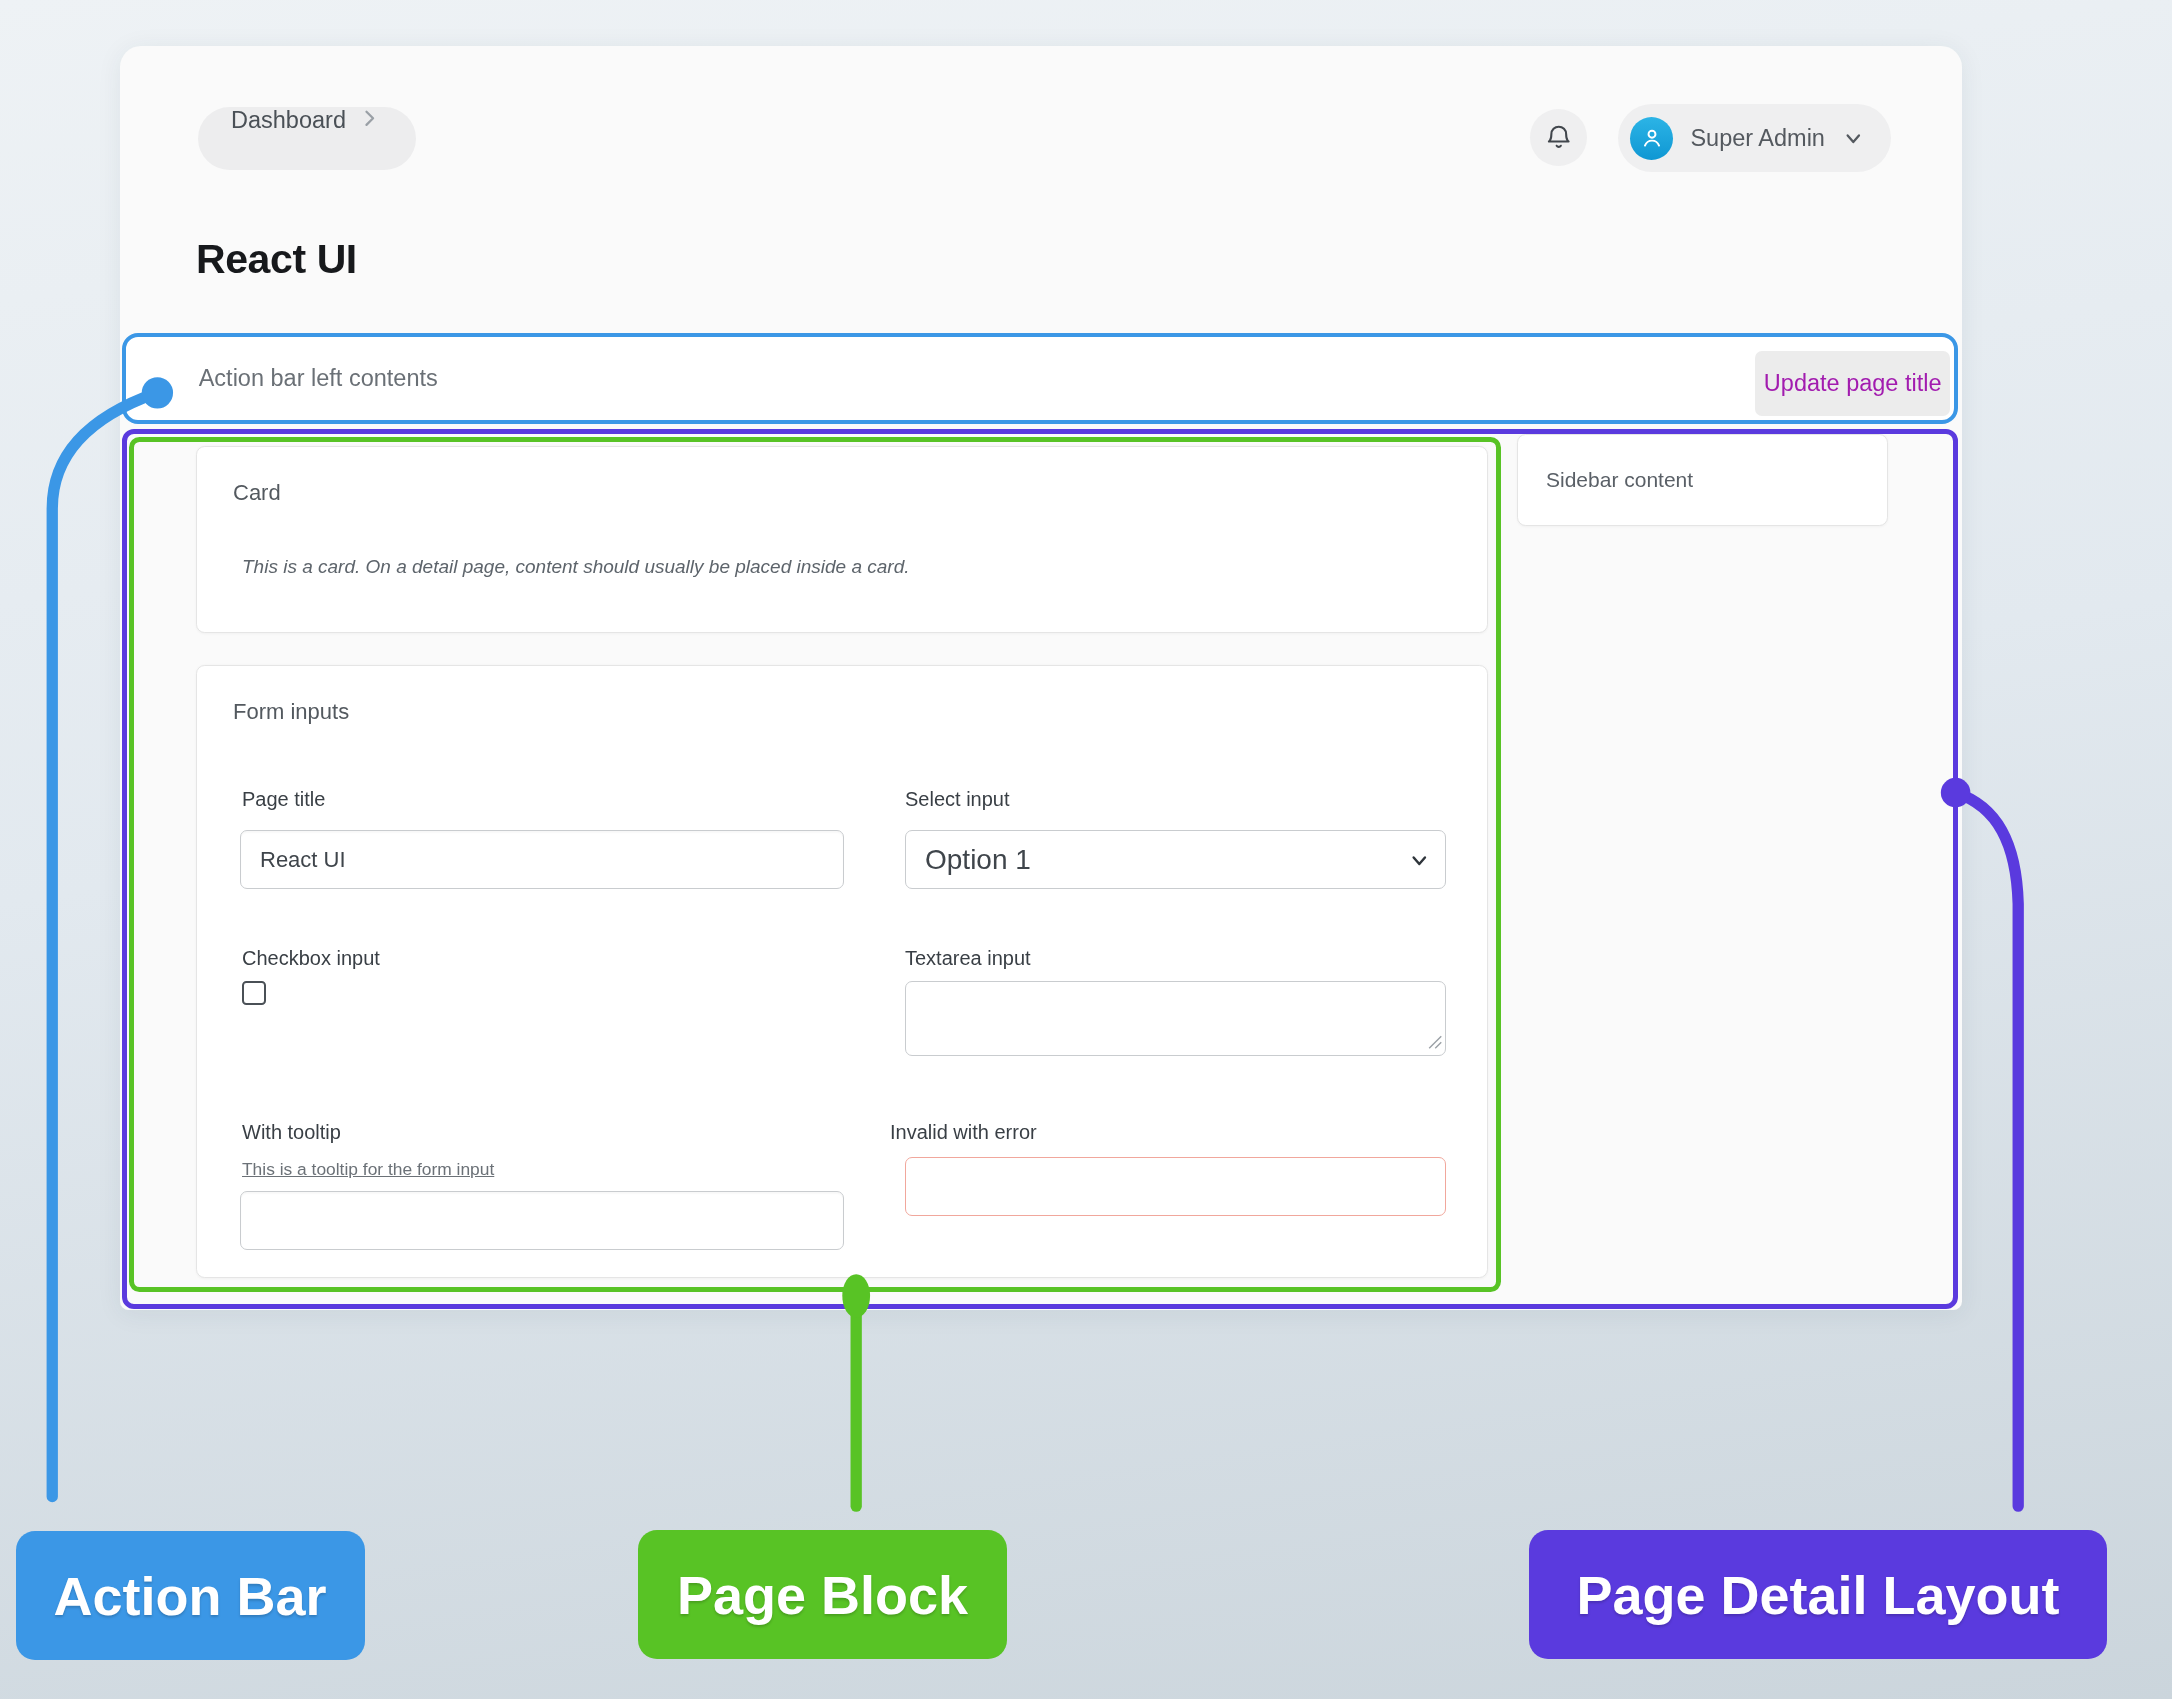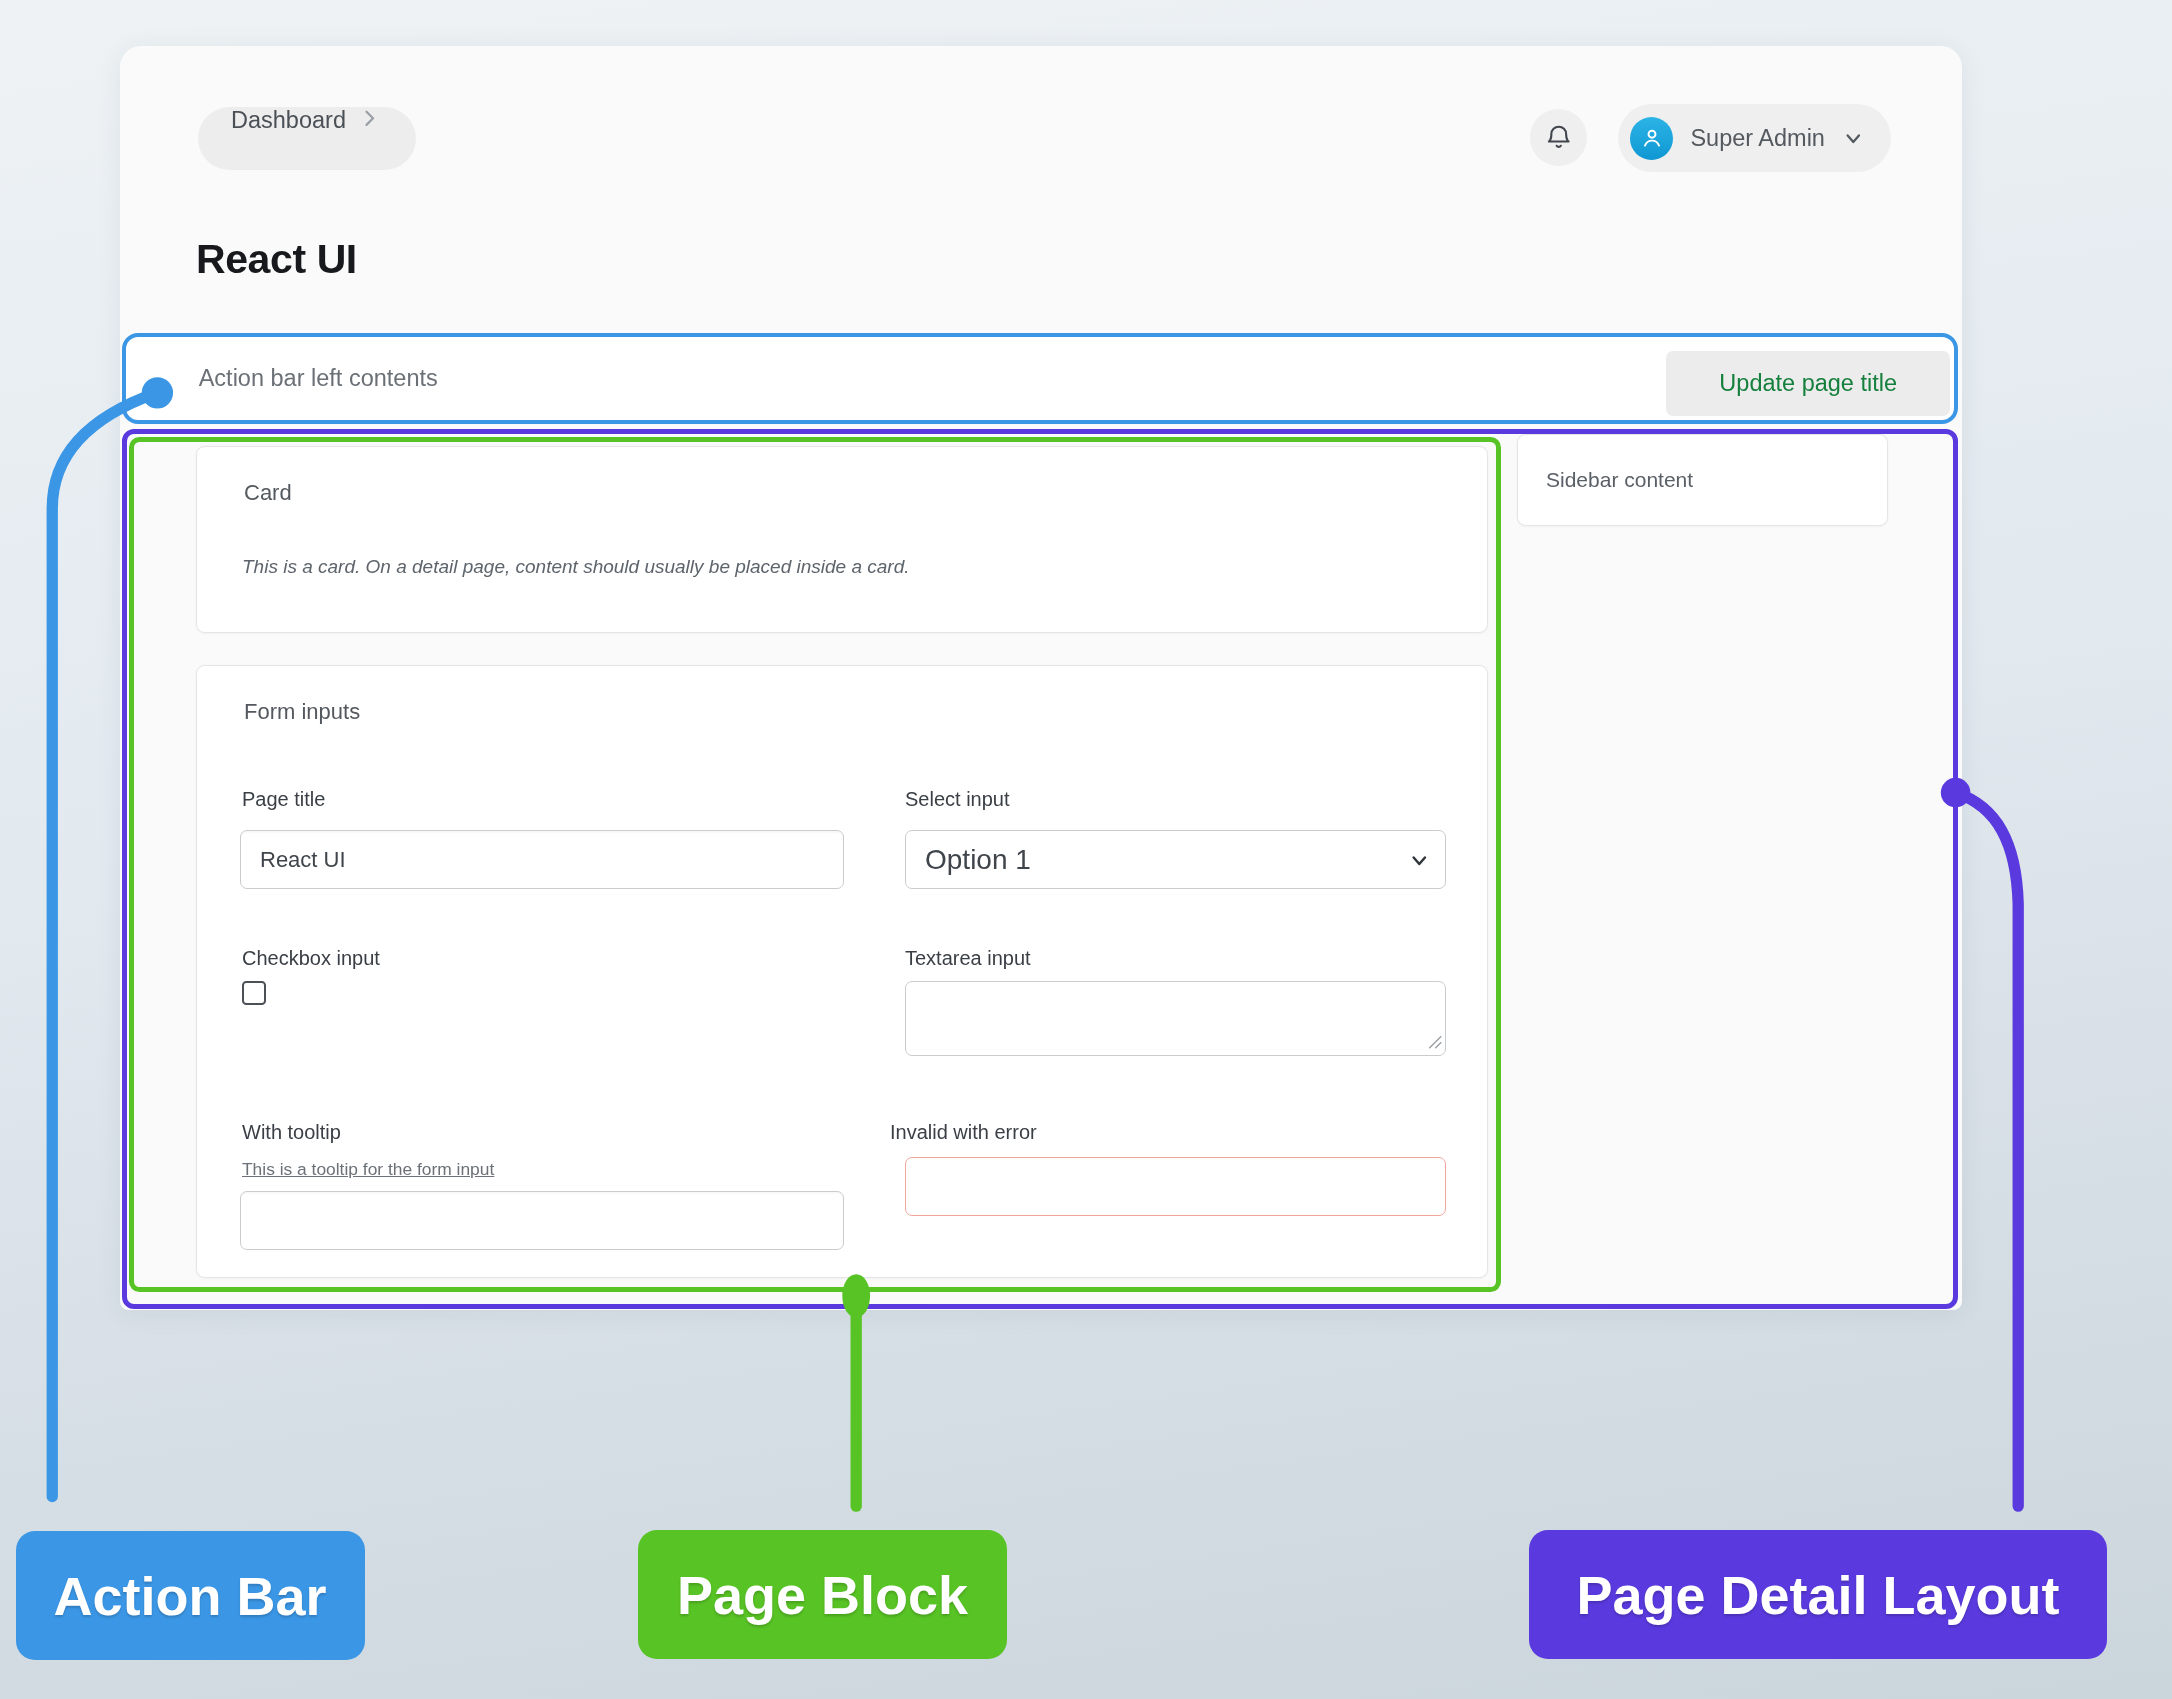--- a/index.html
+++ b/index.html
@@ -61,35 +61,35 @@
   .action-bar {
     left: 1.7px; top: 287px; width: 1836px; height: 91px;
     background: #ffffff;
     border: 4.3px solid #3b97e6; border-radius: 16px;
     display: flex; align-items: center;
     z-index: 2;
   }
   .action-bar .ab-text { margin-left: 73px; font-size: 23.5px; color: #6a7076; }
   .ab-button {
     position: absolute; right: 3.5px; top: 14px;
-    width: 284px; height: 65px;
+    width: 195px; height: 65px;
     background: #ececec; border: none; border-radius: 7px;
-    font-family: inherit; font-size: 23.5px; color: #15803d;
+    font-family: inherit; font-size: 23.5px; color: #a21caf;
     cursor: pointer;
   }
 
   
   .card {
     background: #ffffff;
     border: 1.7px solid #e5e5e5; border-radius: 8.7px;
     box-shadow: 0 0.9px 2.6px rgba(0,0,0,.04);
     z-index: 2;
   }
   .card1 { left: 76px; top: 400px; width: 1292px; height: 187px; }
-  .card-title { position: absolute; left: 47px; top: 33px; font-size: 22px; color: #53595f; font-weight: 500; text-align: right; }
+  .card-title { position: absolute; left: 36px; top: 33px; font-size: 22px; color: #53595f; font-weight: 500; text-align: right; }
   .card-body  { position: absolute; left: 45px; top: 109px; font-size: 19px; color: #5d646b; font-style: italic; }
 
   .card2 { left: 76px; top: 619px; width: 1292px; height: 613px; }
 
   .form-label { position: absolute; font-size: 20px; font-weight: 500; color: #393f45; }
   .text-input {
     position: absolute; height: 59px;
     border: 1.7px solid #c9cccf; border-radius: 7px;
     background: #fff; font-family: inherit;
     font-size: 22px; color: #3f454b; padding: 0 19px;

